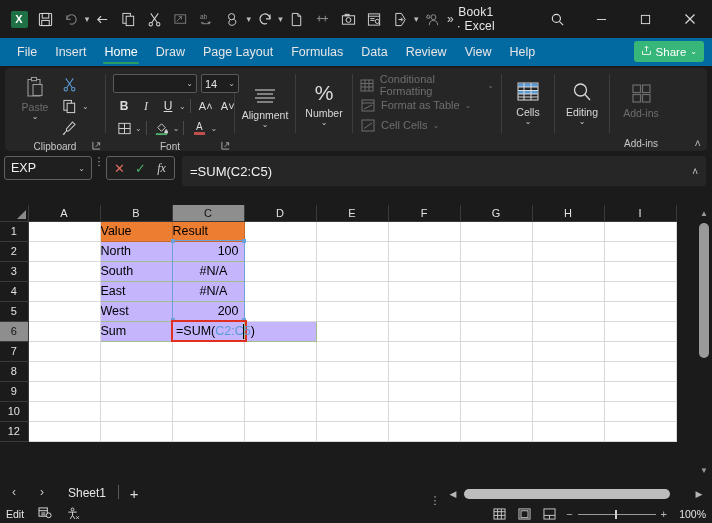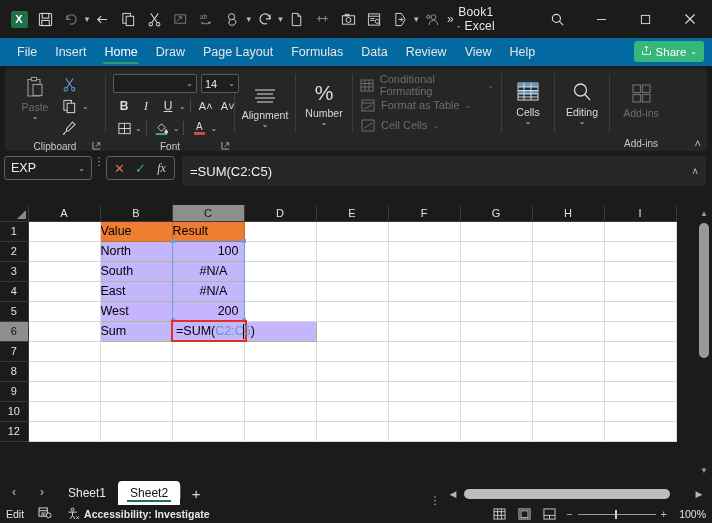--- a/index.html
+++ b/index.html
@@ -858,21 +858,20 @@
       <div class="vsb-arrow">▲</div>
       <div class="vsb-thumb"></div>
       <div class="vsb-arrow" style="position:absolute;bottom:0">▼</div>
     </div>
   </div>
 
   <div class="tabstrip">
     <div class="nav-arrow">‹</div>
     <div class="nav-arrow">›</div>
     <div class="stab">Sheet1</div>
-    <div class="stab active">Sheet2</div>
     <div class="stab-sep"></div>
     <div class="add-sheet">+</div>
     <div class="hspacer"></div>
     <div class="hdots">⋮</div>
     <div class="hsb">
       <div class="hsb-arrow">◀</div>
       <div class="hsb-track">
         <div class="hsb-thumb"></div>
       </div>
       <div class="hsb-arrow">▶</div>
@@ -893,21 +892,20 @@
       </span>
     </div>
     <div class="sb-item">
       <span>
         <svg width="14" height="13" viewBox="0 0 15 14" fill="none" stroke="#e0e0e0" stroke-width="1">
           <circle cx="7" cy="2.6" r="1.5"></circle>
           <path d="M2.5 5.5 L11.5 5.5 M7 5.5 L7 9 M7 9 L4.5 12.8 M7 9 L9.5 12.8"></path>
           <path d="M11 10 L13.8 12.8 M13.8 10 L11 12.8" stroke-width="0.9"></path>
         </svg>
       </span>
-      <span style="font-weight:bold">Accessibility: Investigate</span>
     </div>
     <div class="sb-right">
       <span class="view-btn">
         <svg width="13" height="12" viewBox="0 0 14 13" fill="none" stroke="#cfcfcf" stroke-width="1">
           <rect x="1" y="1" width="12" height="11"></rect>
             <path d="M1 4 L13 4 M5 1 L5 12 M9 1 L9 12 M1 8 L13 8"></path>
         </svg>
       </span>
       <span class="view-btn">
         <svg width="13" height="12" viewBox="0 0 14 13" fill="none" stroke="#cfcfcf" stroke-width="1">

